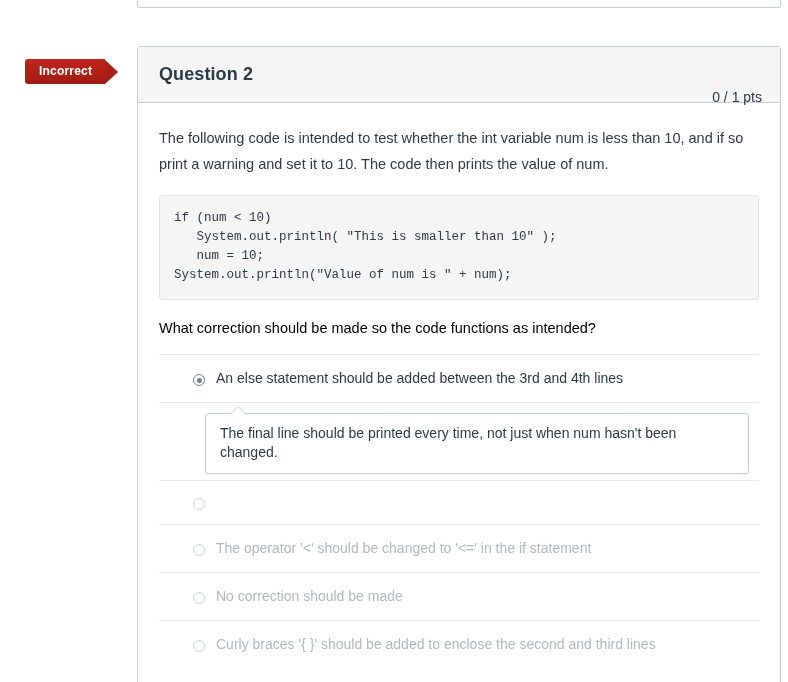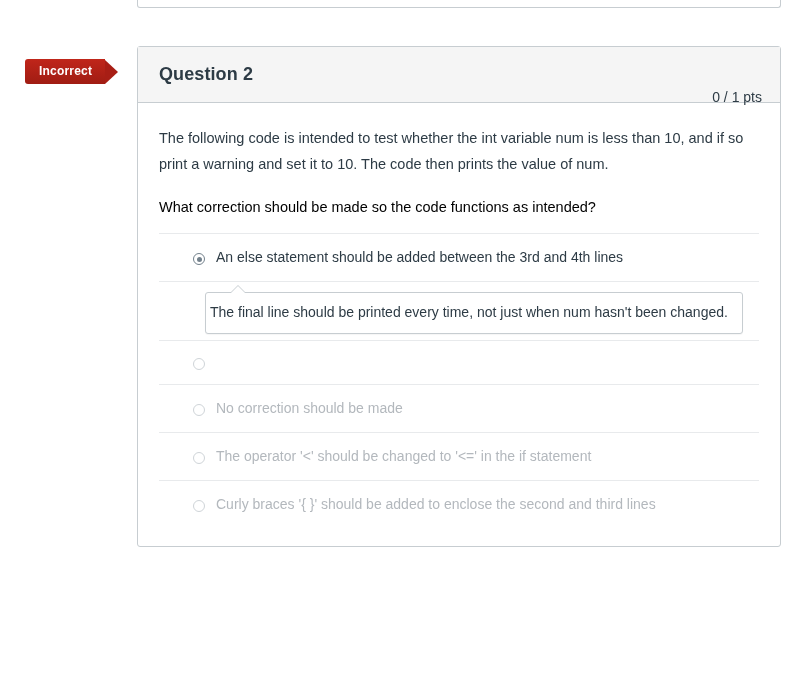--- a/index.html
+++ b/index.html
@@ -191,21 +191,21 @@
   .feedback-wrap {
     padding: 0 10px 6px 46px;
     border-bottom: 1px solid #e8eaec;
     position: relative;
   }
   .feedback {
     position: relative;
     border: 1px solid #c7cdd1;
     border-radius: 3px;
     background: #ffffff;
-    padding: 10px 14px 11px 4px;
+    padding: 10px 14px 11px 14px;
     font-size: 14px;
     line-height: 19px;
     color: #2d3b45;
     display: inline-block;
     max-width: 545px;
     box-shadow: 0 1px 1px rgba(0,0,0,0.04);
     margin-top: 10px;
   }
   .feedback::before {
     content: "";
@@ -246,46 +246,50 @@
 
     <div class="question-header">
       <div class="question-title">Question 2</div>
       <div class="question-points">0 / 1 pts</div>
     </div>
 
     <div class="question-body">
 
       <p class="q-text">The following code is intended to test whether the int variable num is less than 10, and if so print a warning and set it to 10. The code then prints the value of num.</p>
 
+      <pre class="code-block">if (num &lt; 10)
+   System.out.println( "This is smaller than 10" );
+   num = 10;
+System.out.println("Value of num is " + num);</pre>
 
       <p class="q-subtext">What correction should be made so the code functions as intended?</p>
 
       <ul class="answers">
 
         <li class="answer-row">
           <span class="radio selected"></span>
           <span class="answer-text">An else statement should be added between the 3rd and 4th lines</span>
         </li>
 
         <li class="feedback-wrap">
           <div class="feedback">The final line should be printed every time, not just when num hasn't been changed.</div>
         </li>
 
         <li class="answer-row dim">
           <span class="radio"></span>
         </li>
 
         <li class="answer-row dim">
           <span class="radio"></span>
+          <span class="answer-text">The operator '&lt;' should be changed to '&lt;=' in the if statement</span>
+        </li>
+
+        <li class="answer-row dim">
+          <span class="radio"></span>
           <span class="answer-text">No correction should be made</span>
-        </li>
-
-        <li class="answer-row dim">
-          <span class="radio"></span>
-          <span class="answer-text">The operator '&lt;' should be changed to '&lt;=' in the if statement</span>
         </li>
 
         <li class="answer-row dim">
           <span class="radio"></span>
           <span class="answer-text">Curly braces '{ }' should be added to enclose the second and third lines</span>
         </li>
 
       </ul>
 
     </div>

